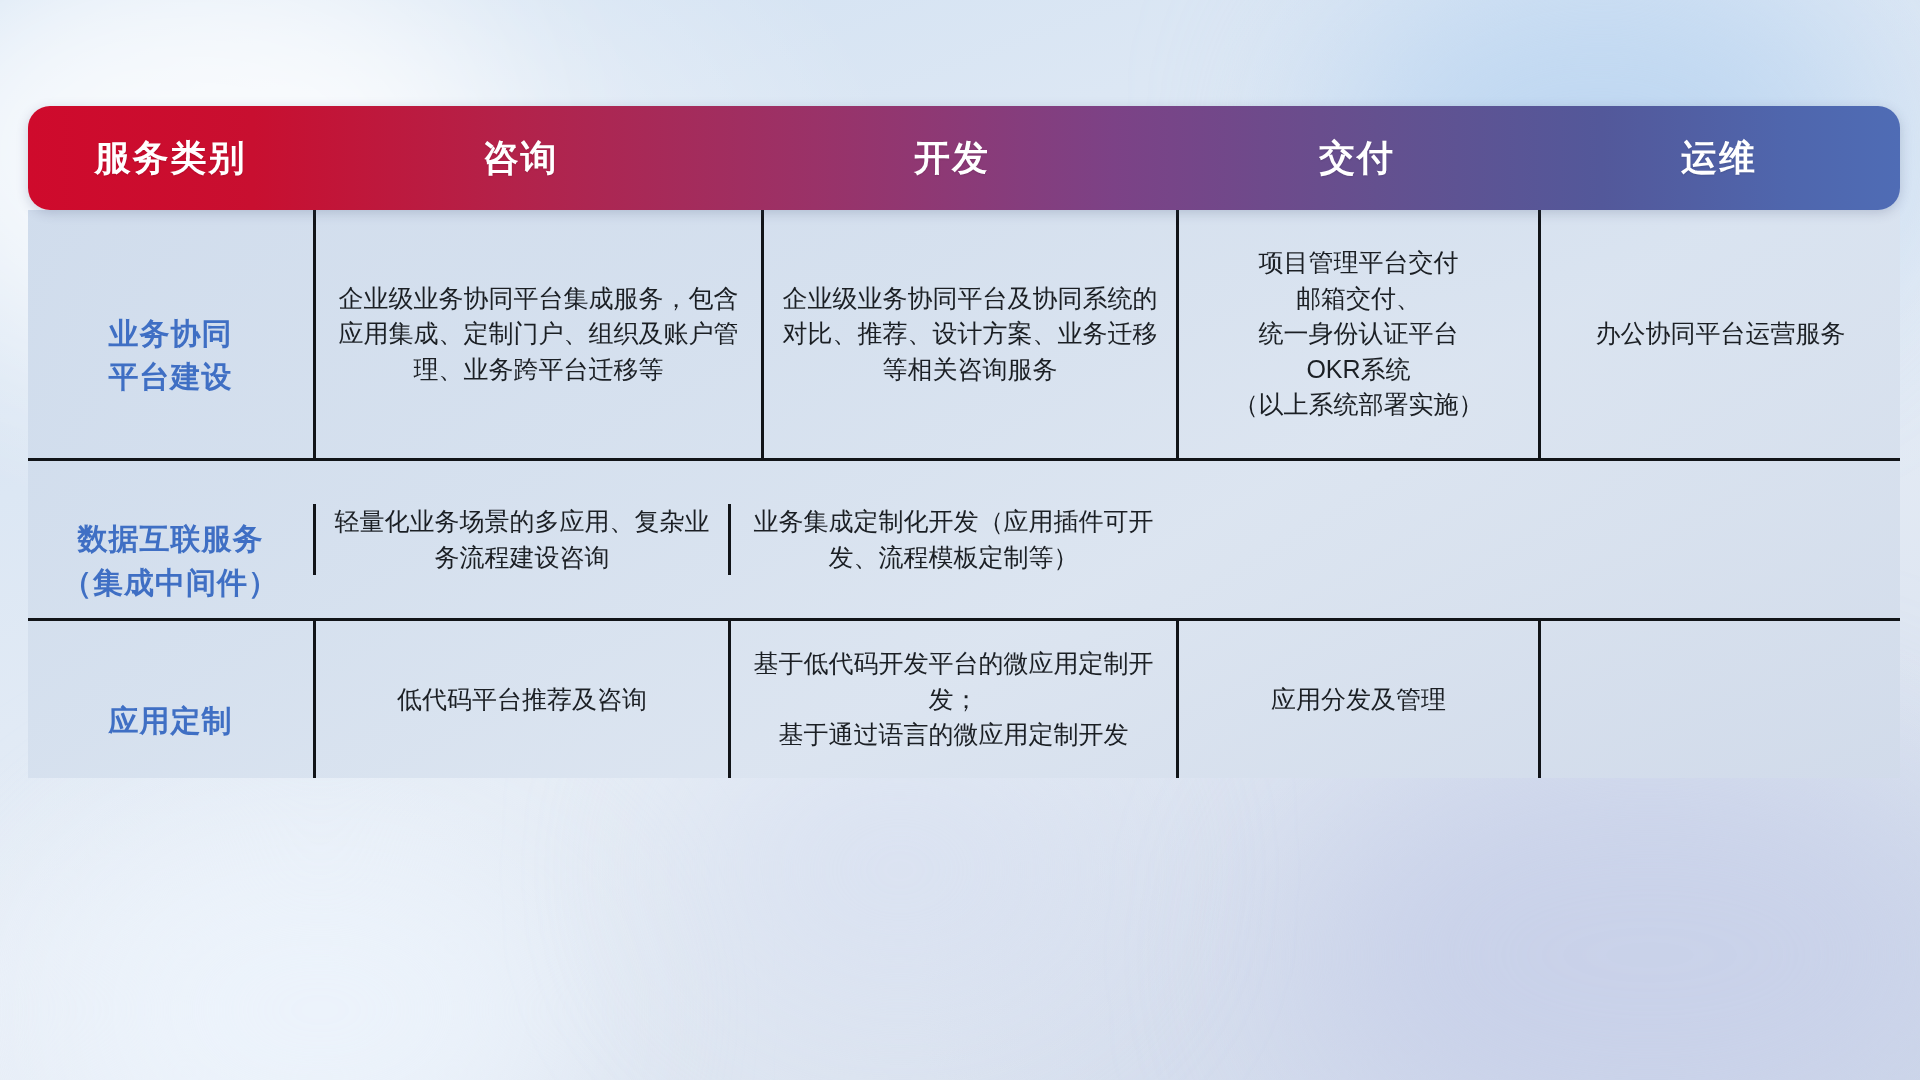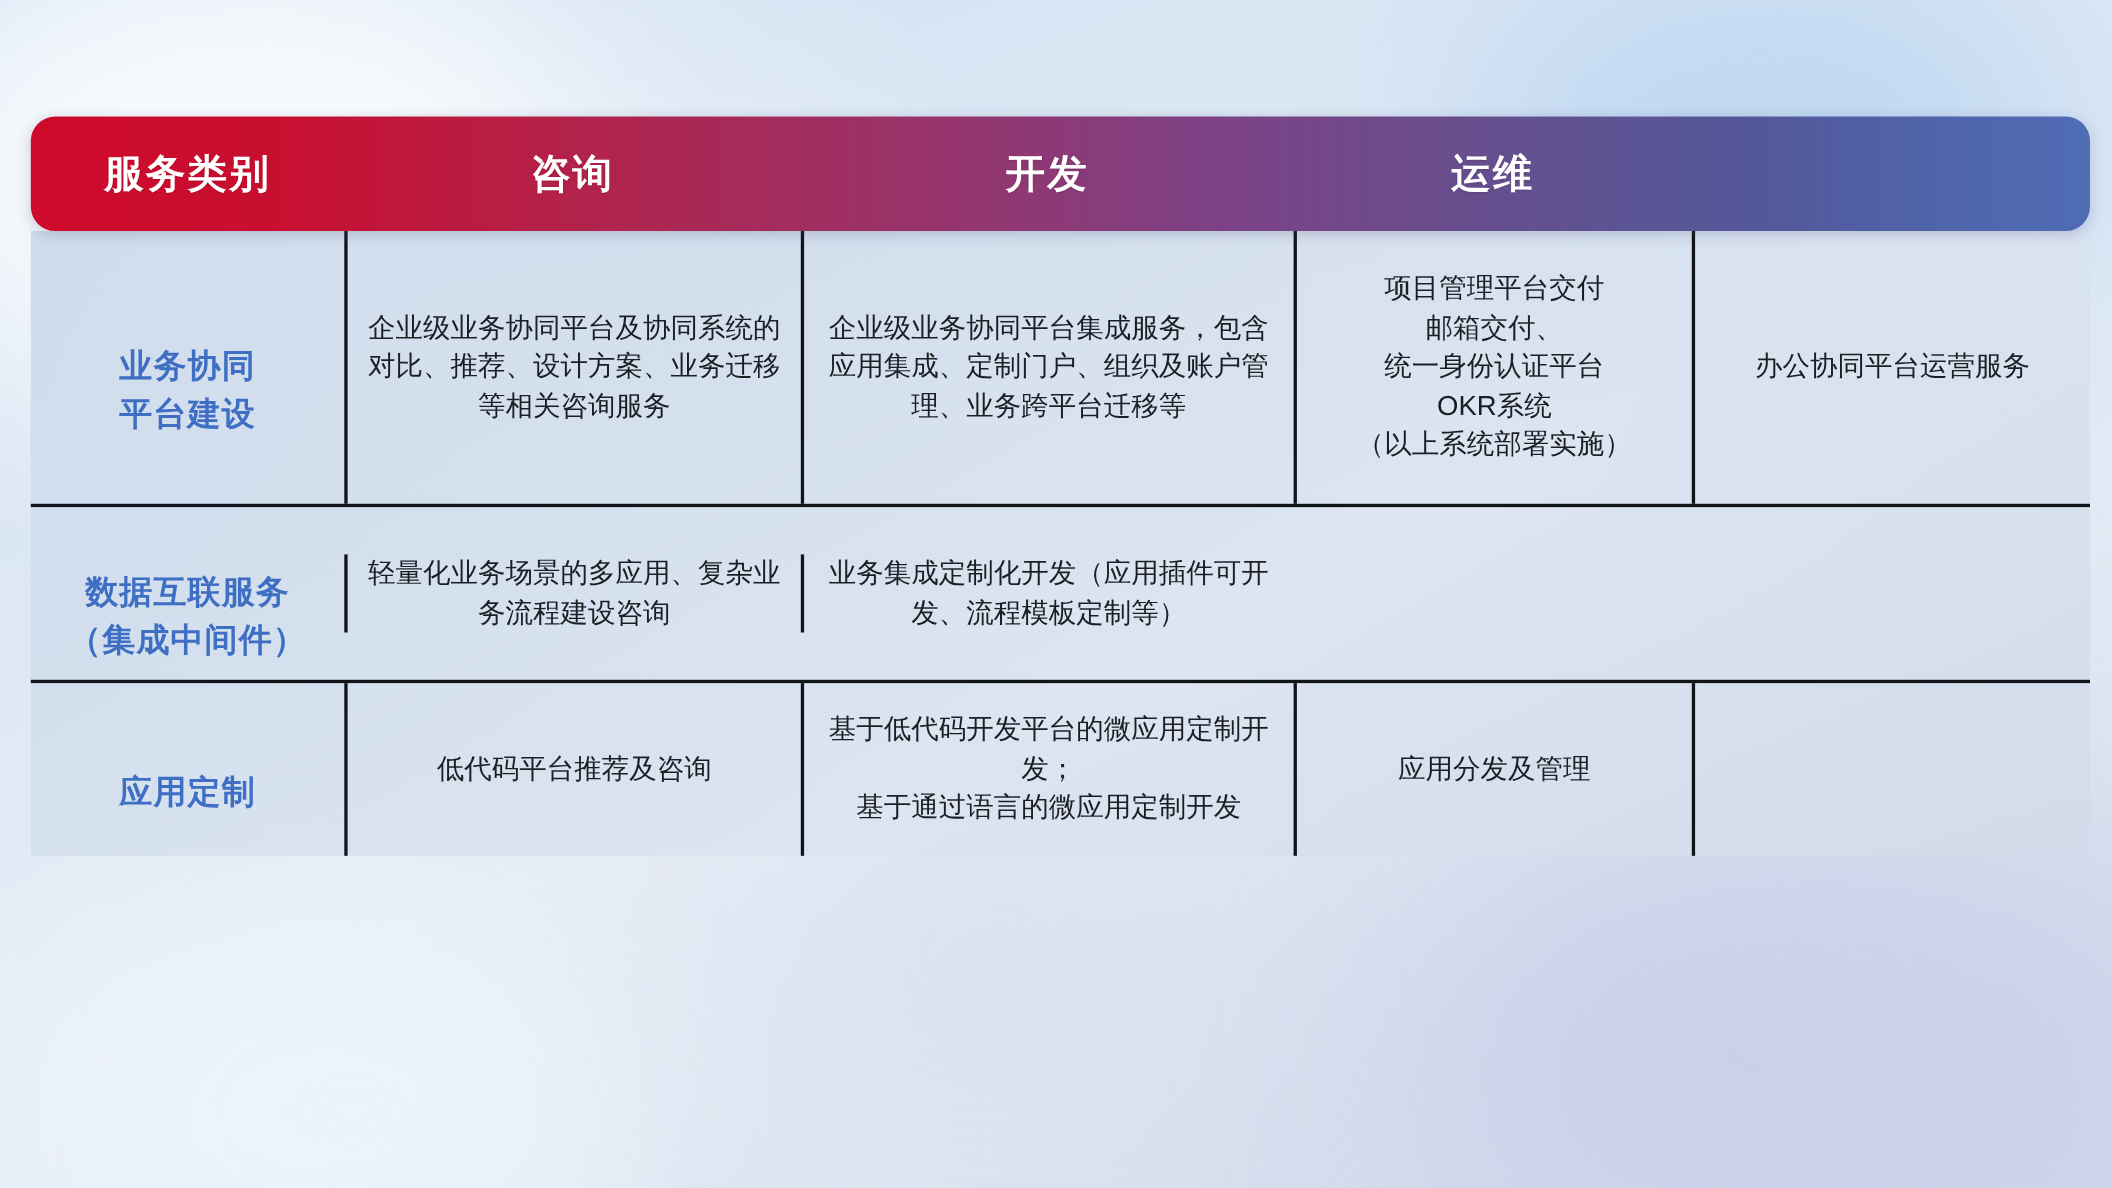--- a/index.html
+++ b/index.html
@@ -113,30 +113,31 @@
 <div class="blob b3"></div>
 <div class="blob b4"></div>
 <div class="blob b5"></div>
 
 <div class="table-wrap">
 
   <div class="thead">
     <div class="th c0">服务类别</div>
     <div class="th c1">咨询</div>
     <div class="th c2">开发</div>
+    <div class="th c3">交付</div>
     <div class="th c4">运维</div>
   </div>
 
   <div class="tbody">
 
     <div class="trow r0">
       <div class="td c0 cat pre">业务协同
 平台建设</div>
+      <div class="td c2 sep pre">企业级业务协同平台集成服务，包含应用集成、定制门户、组织及账户管理、业务跨平台迁移等</div>
       <div class="td c1 sep pre">企业级业务协同平台及协同系统的对比、推荐、设计方案、业务迁移等相关咨询服务</div>
-      <div class="td c2 sep pre">企业级业务协同平台集成服务，包含应用集成、定制门户、组织及账户管理、业务跨平台迁移等</div>
       <div class="td c3 sep pre">项目管理平台交付
 邮箱交付、
 统一身份认证平台
 OKR系统
 （以上系统部署实施）</div>
       <div class="td c4 sep pre">办公协同平台运营服务</div>
     </div>
 
     <div class="trow r1">
       <div class="td c0 cat pre">数据互联服务

